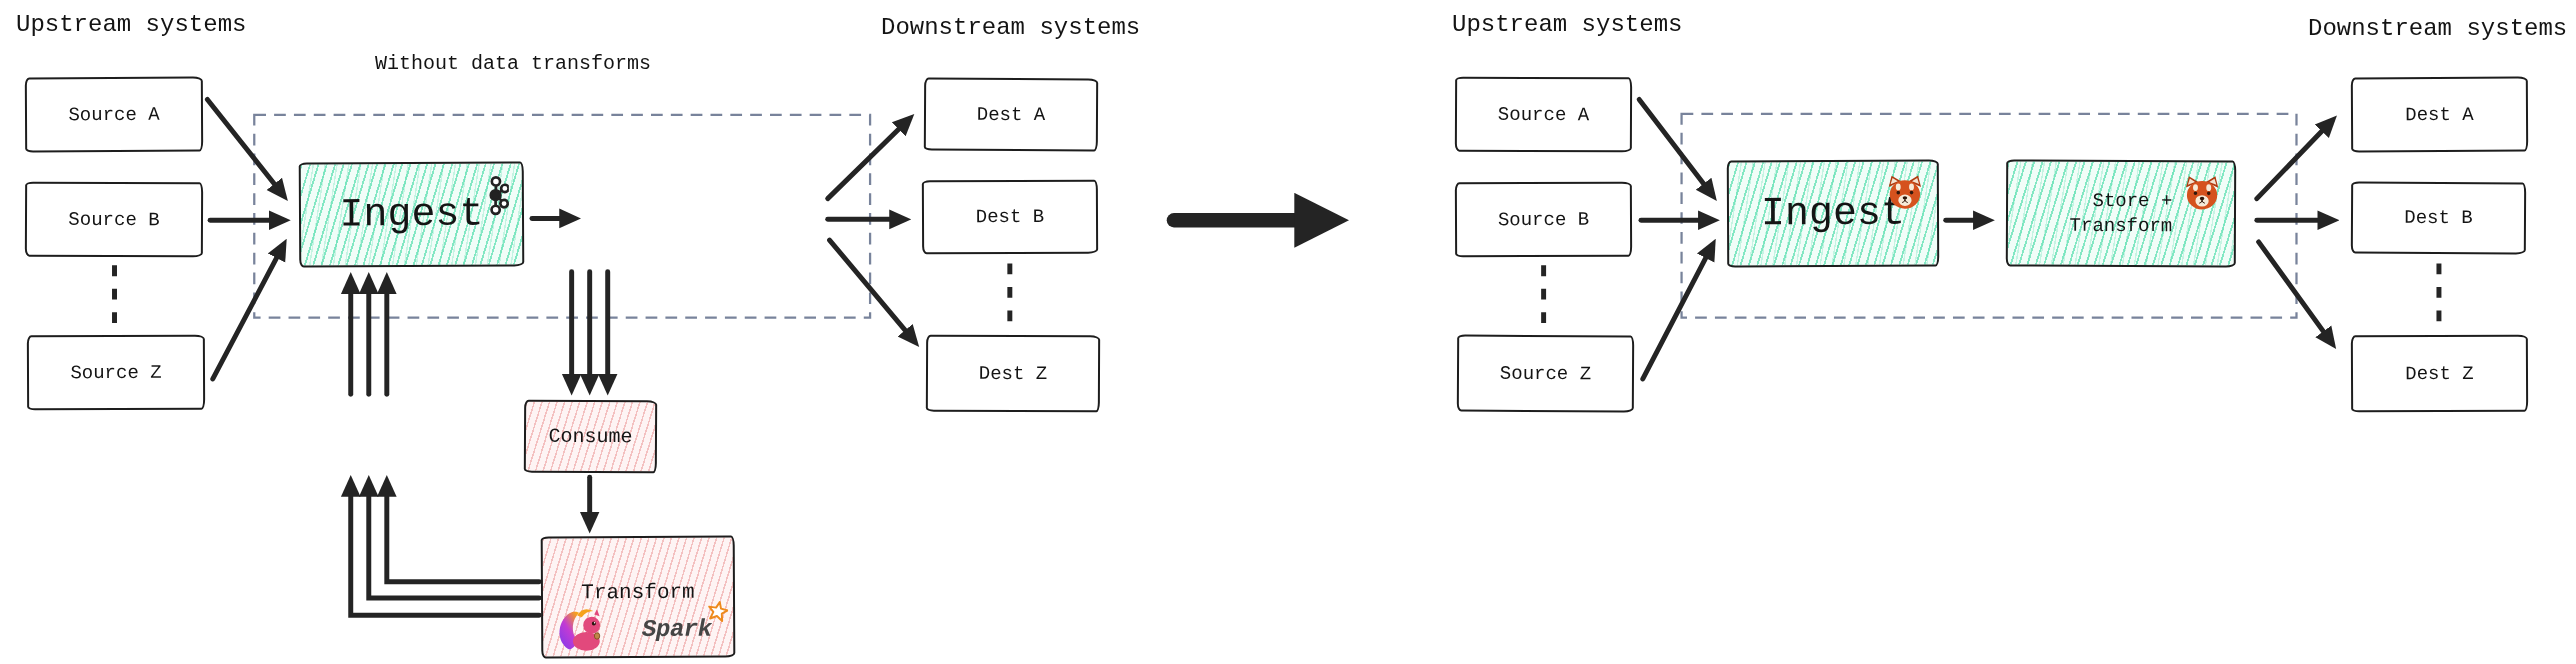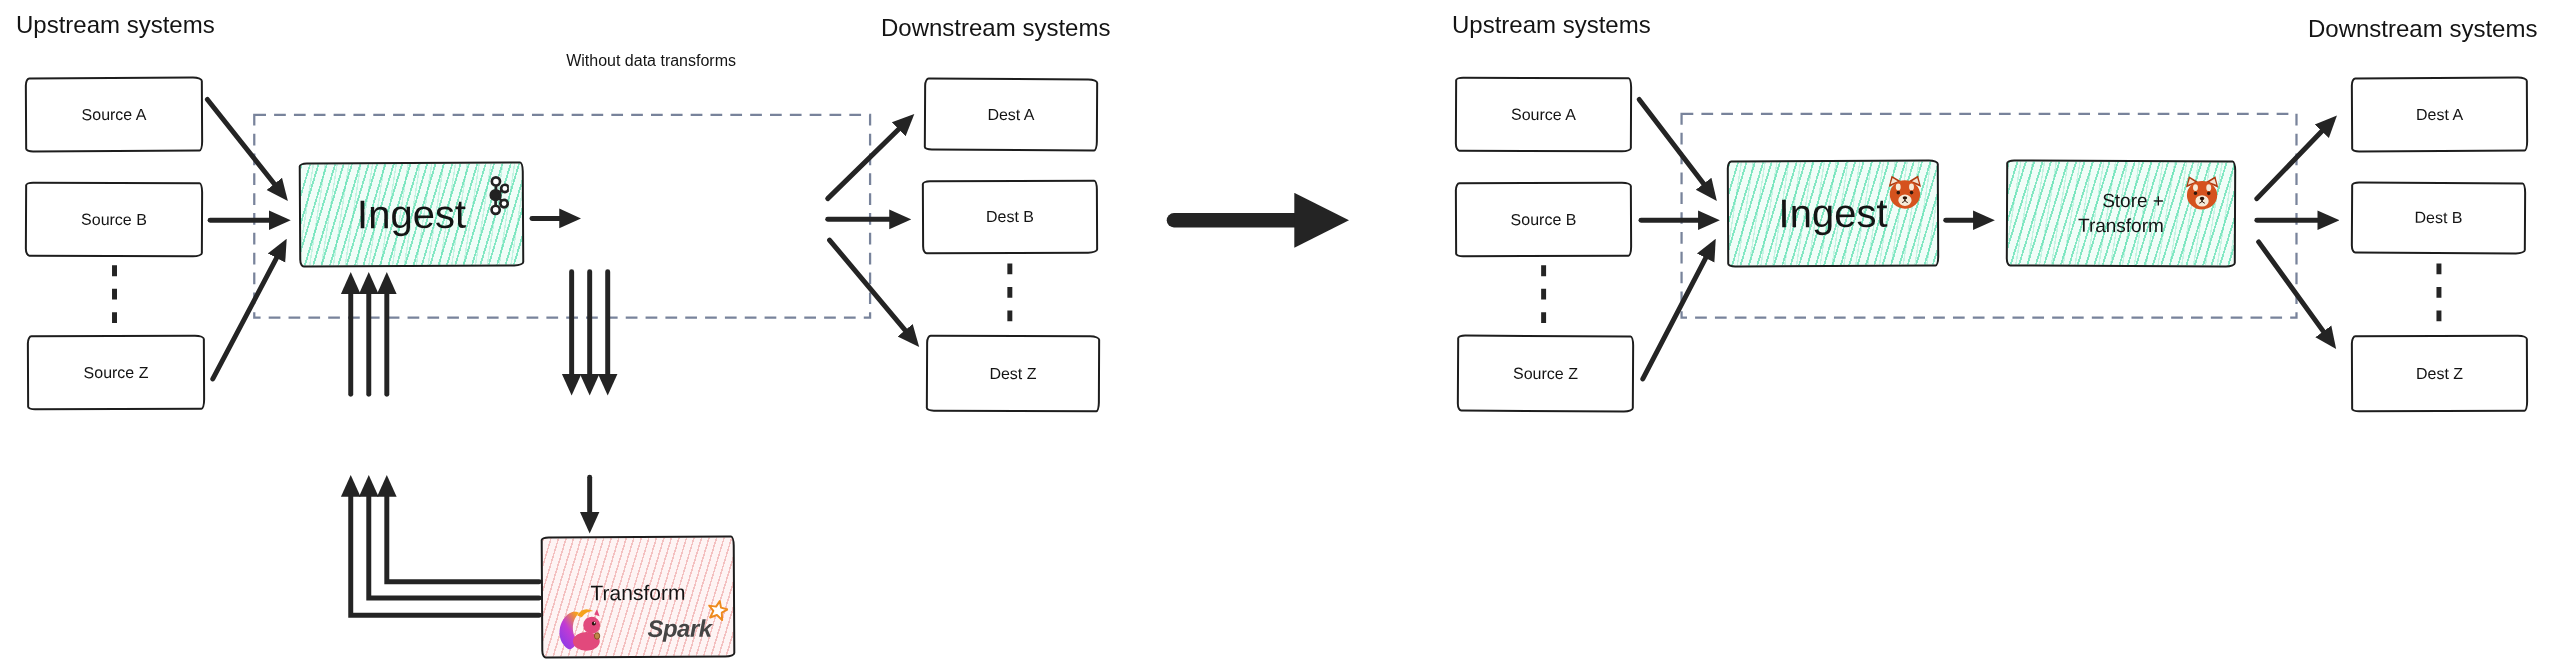--- a/index.html
+++ b/index.html
@@ -1,25 +1,25 @@
 <!DOCTYPE html>
 <html style="font-size:14.4px"><head>
 <meta charset="utf-8">
 <style>
   html,body{margin:0;padding:0;background:#ffffff}
   .canvas{position:relative;width:2576px;height:665px;background:#fff;
-    font-family:Liberation Sans, sans-serif;color:#141414;overflow:hidden}
+    font-family:Liberation Mono, monospace;color:#141414;overflow:hidden}
   .overlay{position:absolute;left:0;top:0;width:2576px;height:665px;z-index:1}
   .lbl{position:absolute;font-size:24px;white-space:nowrap;z-index:2}
-  .title{position:absolute;width:361px;text-align:right;font-size:16px;z-index:2}
+  .title{position:absolute;width:361px;text-align:left;font-size:20px;z-index:2}
   .box{position:absolute;box-sizing:border-box;display:flex;align-items:center;justify-content:center;
     background:#fff;border:2.3px solid #1d1d1d;z-index:2}
   .sk1{border-radius:4.5px 10px 3.6px 8px/8px 4.5px 10px 3.6px}
   .sk2{border-radius:8px 3.6px 10px 4.5px/3.6px 10px 4.5px 8px}
-  .box .cap{font-size:16px}
+  .box .cap{font-size:19px}
   .teal{border-width:2.7px;background-color:#f1fdf8;
     background-image:repeating-linear-gradient(107deg,rgba(95,224,178,.75) 0 1.8px,transparent 1.8px 8px),
                      repeating-linear-gradient(99deg,rgba(95,224,178,.30) 0 1.4px,transparent 1.4px 11.7px)}
   .teal .cap{font-size:40px}
   .pink{background-color:#fef4f4;
     background-image:repeating-linear-gradient(107deg,rgba(235,150,150,.55) 0 1.5px,transparent 1.5px 7.2px)}
   .pink .cap{font-size:20px}
   .corner-icon{position:absolute;top:11.7px;right:12.6px}
   .storet-cap{font-size:19px;line-height:1.3;text-align:right}
   .transform-cap{position:absolute;top:43px;left:0;right:0;text-align:center;font-size:21px}
@@ -121,20 +121,23 @@
   <div class="box sk1" style="left:924px;top:78px;width:174px;height:73px;transform:rotate(0.3deg)">
     <span class="cap">Dest A</span>
   </div>
   <div class="box sk2" style="left:922px;top:180px;width:176px;height:74px;transform:rotate(-0.25deg)">
     <span class="cap">Dest B</span>
   </div>
   <div class="box sk1" style="left:926px;top:335px;width:174px;height:77px;transform:rotate(0.25deg)">
     <span class="cap">Dest Z</span>
   </div>
 
+  <div class="box pink sk1" style="left:524px;top:400px;width:133px;height:73px;transform:rotate(0.3deg)">
+    <span class="cap">Consume</span>
+  </div>
 
   <div class="box pink sk2" style="left:541px;top:536px;width:194px;height:122px;transform:rotate(-0.3deg)">
     <div class="transform-cap">Transform</div>
     <svg class="flink" width="50" height="43" viewBox="0 0 56 48">
       <defs>
         <linearGradient id="flg" x1="0" y1="1" x2="0.8" y2="0">
           <stop offset="0" stop-color="#7c3aed"></stop>
           <stop offset="0.55" stop-color="#c23bd4"></stop>
           <stop offset="1" stop-color="#f6a21c"></stop>
         </linearGradient>

